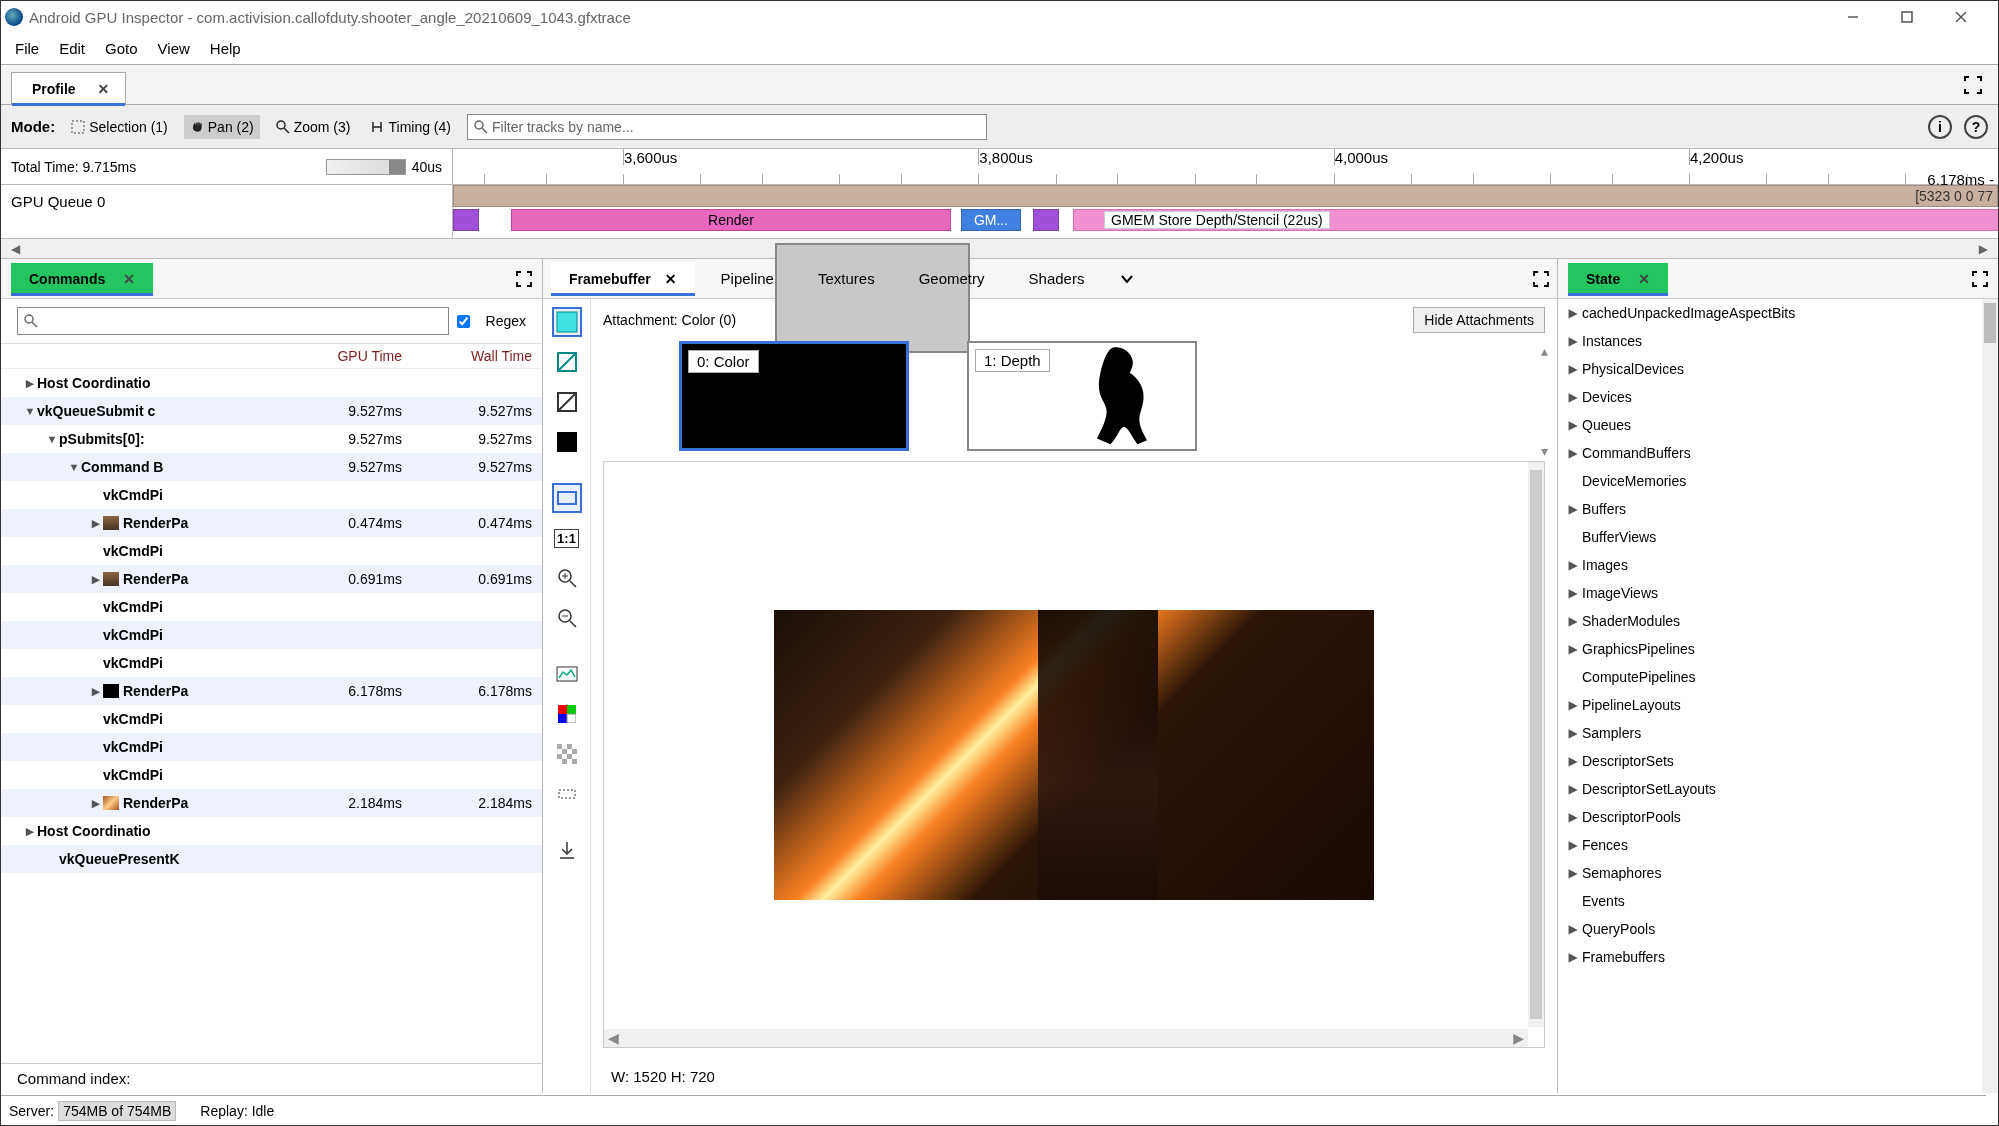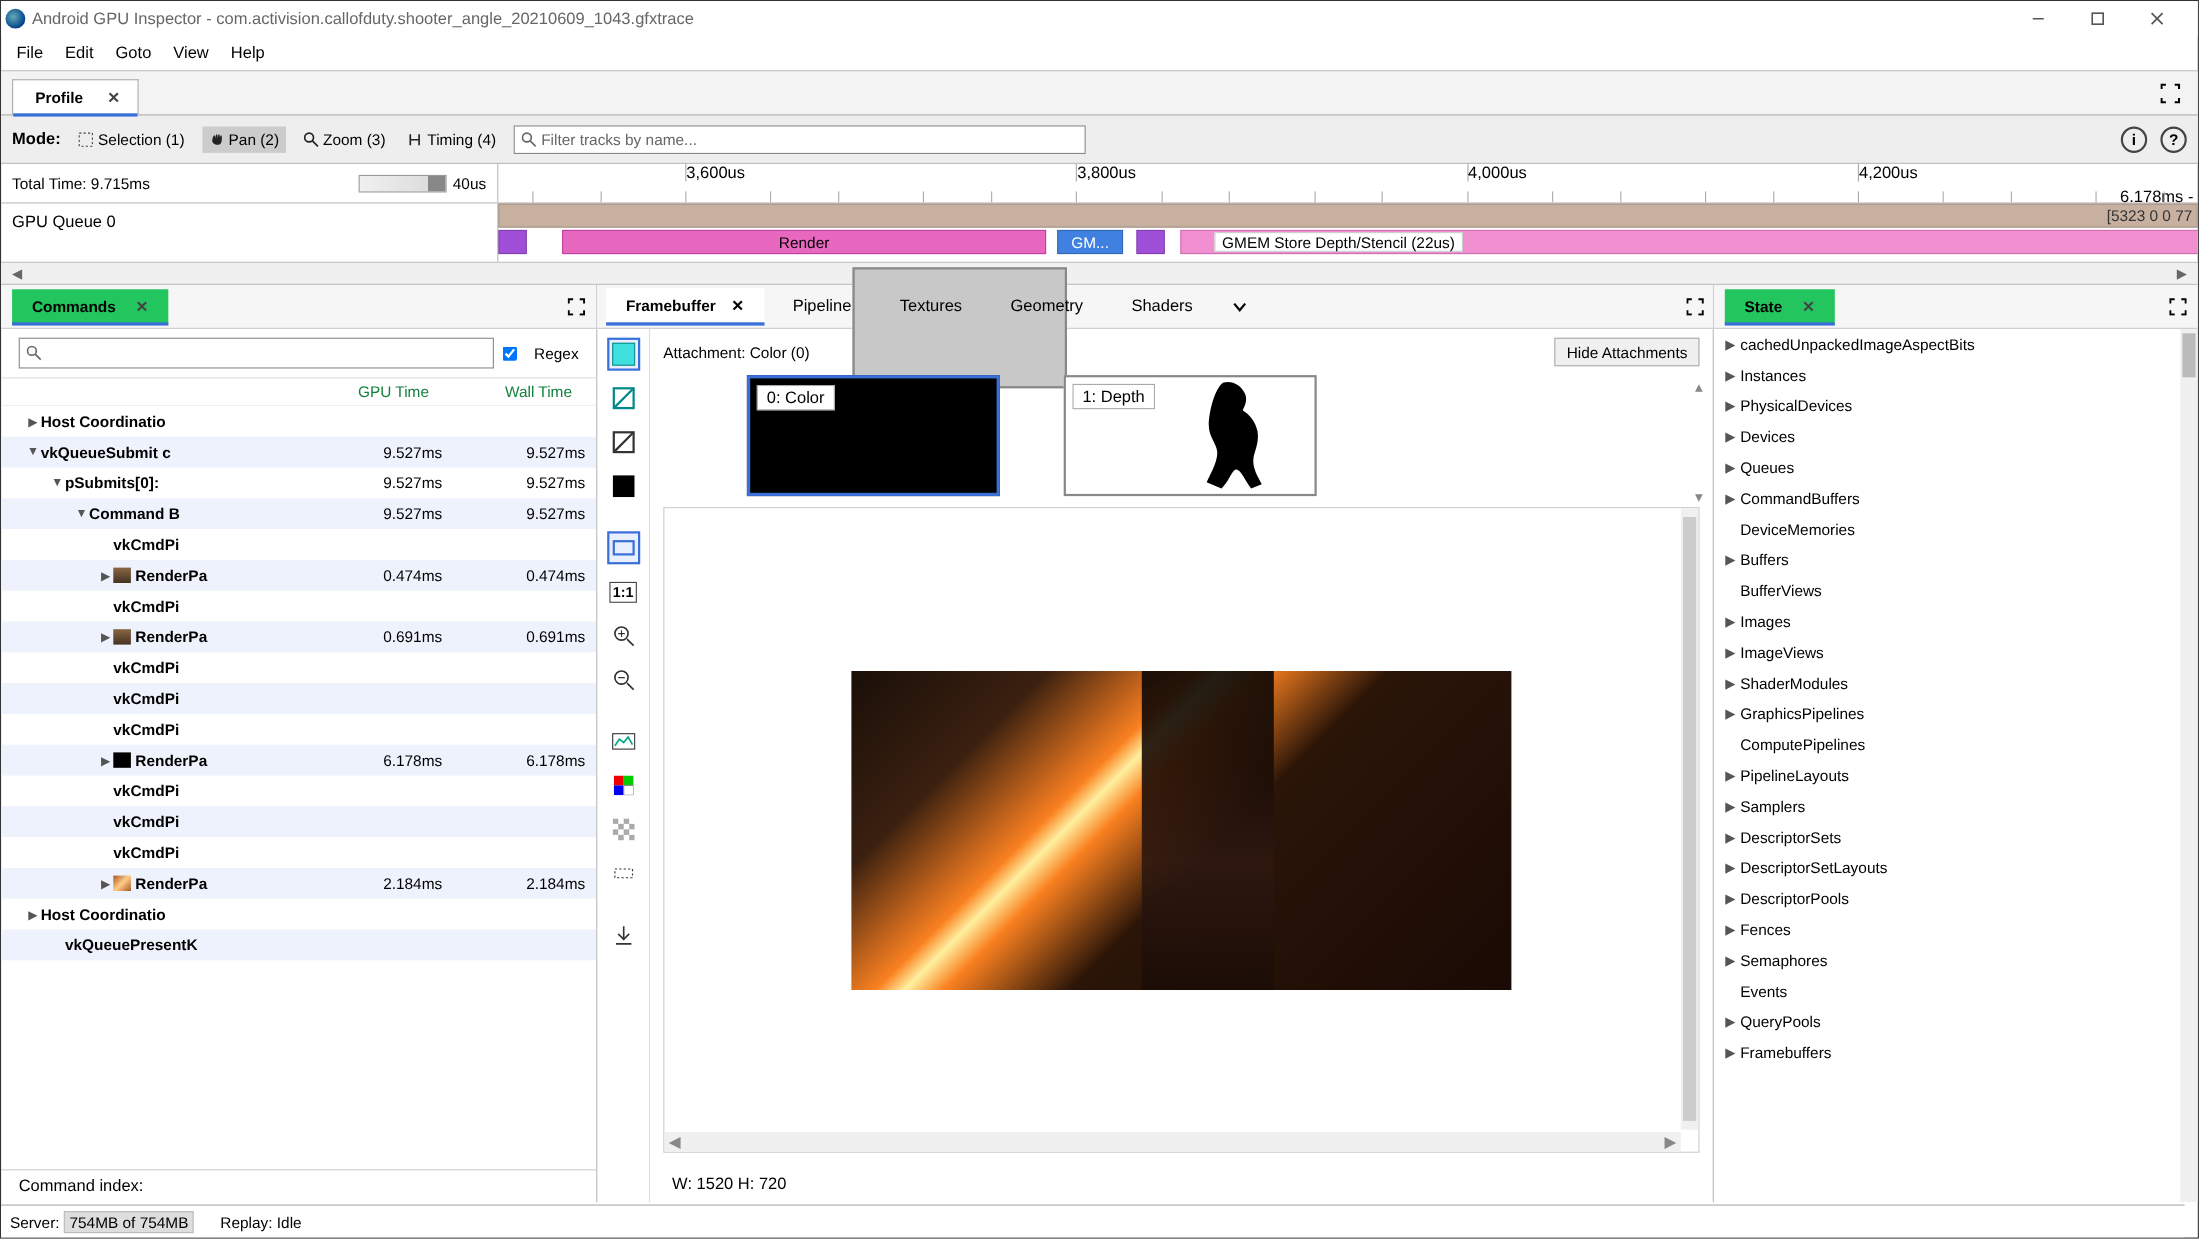--- a/index.html
+++ b/index.html
@@ -70,21 +70,21 @@
 .pnl-header { height:40px; display:flex; align-items:center; padding:0 10px; border-bottom:1px solid #ccc; background:#f6f6f6; }
 .pnl-header .ptab { padding:8px 18px; cursor:pointer; position:relative; }
 .pnl-header .ptab.active { font-weight:600; background:#22c55e; }
 .pnl-header .ptab.active::after { content:""; position:absolute; left:0; right:0; bottom:-1px; height:3px; background:#3b6fd8; }
 .pnl-header .ptab .close { margin-left:14px; color:#444; cursor:pointer; }
 .pnl-header .max { margin-left:auto; cursor:pointer; }
 
 .cmd-toolbar { padding:8px 16px; display:flex; align-items:center; gap:8px; border-bottom:1px solid #ddd; }
 .cmd-search { flex:1; height:28px; border:1px solid #888; padding:0 6px; display:flex; align-items:center; }
 .regex { display:flex; align-items:center; gap:16px; font-size:15px; }
-.cmd-cols { display:flex; font-size:14px; color:#15803d; padding:4px 12px; border-bottom:1px solid #eee; }
+.cmd-cols { display:flex; font-size:14px; color:#7f1d1d; padding:4px 0; border-bottom:1px solid #eee; }
 .cmd-cols .c1 { flex:1; }
 .cmd-cols .c2 { width:130px; text-align:right; padding-right:10px; }
 .cmd-cols .c3 { width:130px; text-align:right; padding-right:10px; }
 .cmd-tree { flex:1; overflow:hidden; font-size:15px; }
 .cmd-row { display:flex; height:28px; align-items:center; }
 .cmd-row .name { flex:1; display:flex; align-items:center; overflow:hidden; white-space:nowrap; }
 .cmd-row .v { width:130px; text-align:right; padding-right:10px; }
 .indent { display:inline-block; }
 .chev { display:inline-block; width:14px; text-align:center; cursor:pointer; color:#555; font-size:11px; }
 .cmd-row.alt { background:#eef2fc; }

